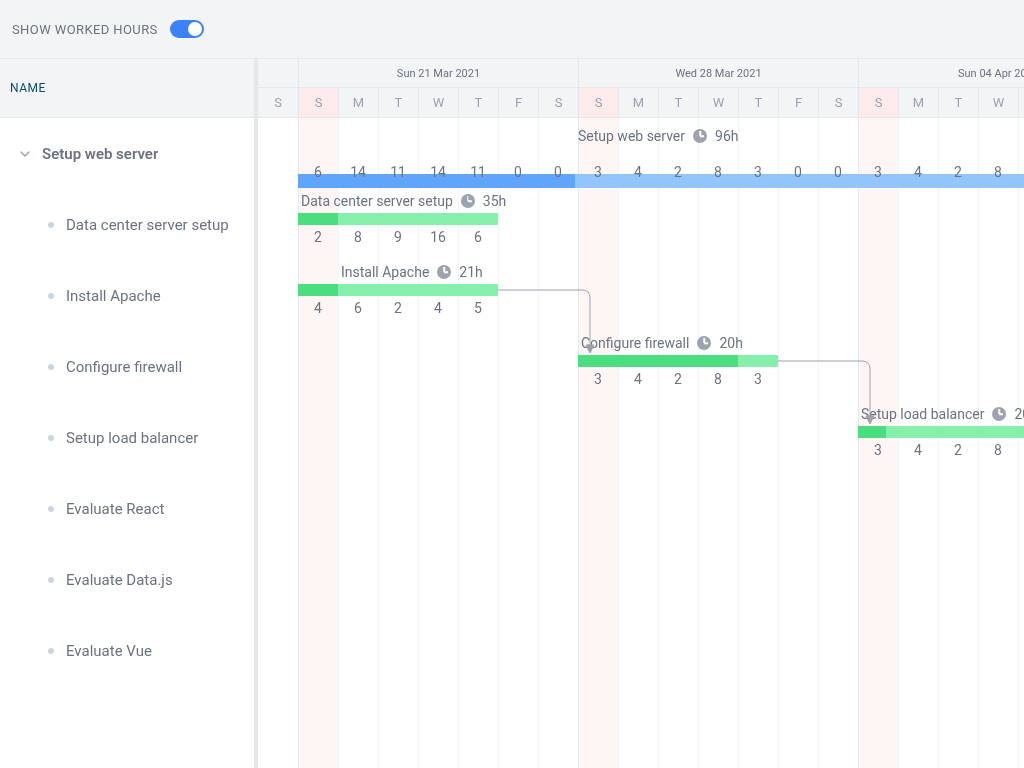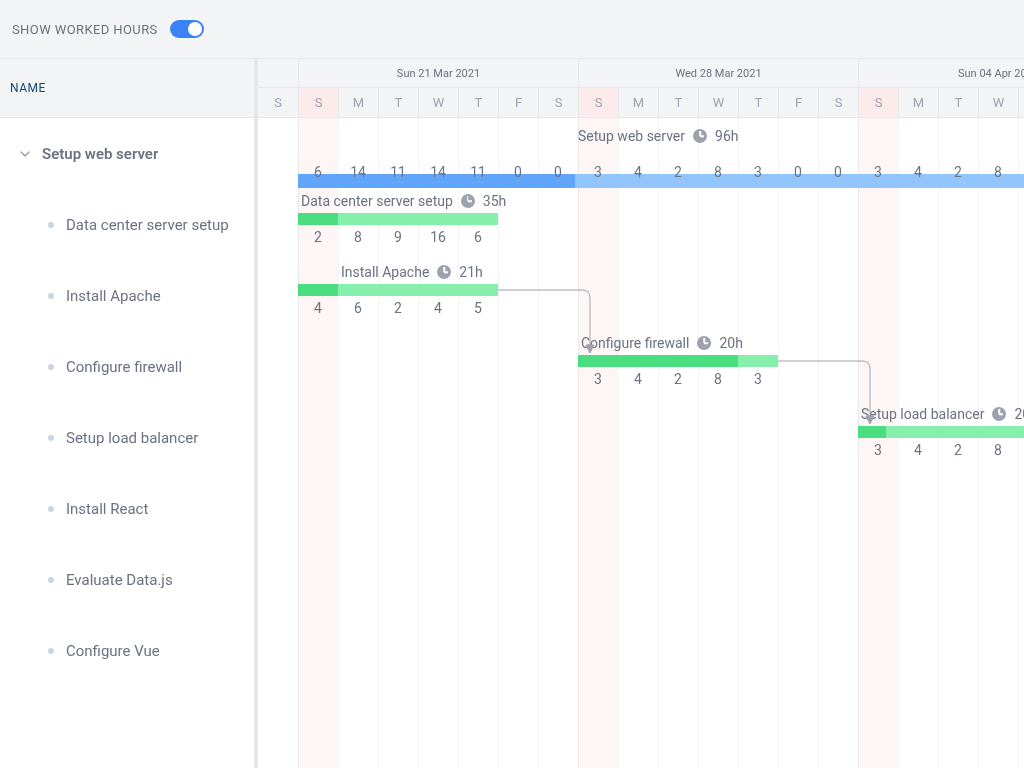--- a/index.html
+++ b/index.html
@@ -99,29 +99,29 @@
           <div class="task-row">
             <span class="dot"></span>
             <span class="label">Configure firewall</span>
           </div>
           <div class="task-row">
             <span class="dot"></span>
             <span class="label">Setup load balancer</span>
           </div>
           <div class="task-row">
             <span class="dot"></span>
-            <span class="label">Install React</span>
+            <span class="label">Evaluate React</span>
           </div>
           <div class="task-row">
             <span class="dot"></span>
             <span class="label">Evaluate Data.js</span>
           </div>
           <div class="task-row">
             <span class="dot"></span>
-            <span class="label">Configure Vue</span>
+            <span class="label">Evaluate Vue</span>
           </div>
         </div>
     </div>
 
     <div class="timeline">
       <div class="tl-header">
         <div class="week-row" id="week-row">
             <div class="week-cell" style="flex-basis: 40px;"></div>
             <div class="week-cell" style="flex-basis: 280px;">Sun 21 Mar 2021</div>
             <div class="week-cell" style="flex-basis: 280px;">Wed 28 Mar 2021</div>

